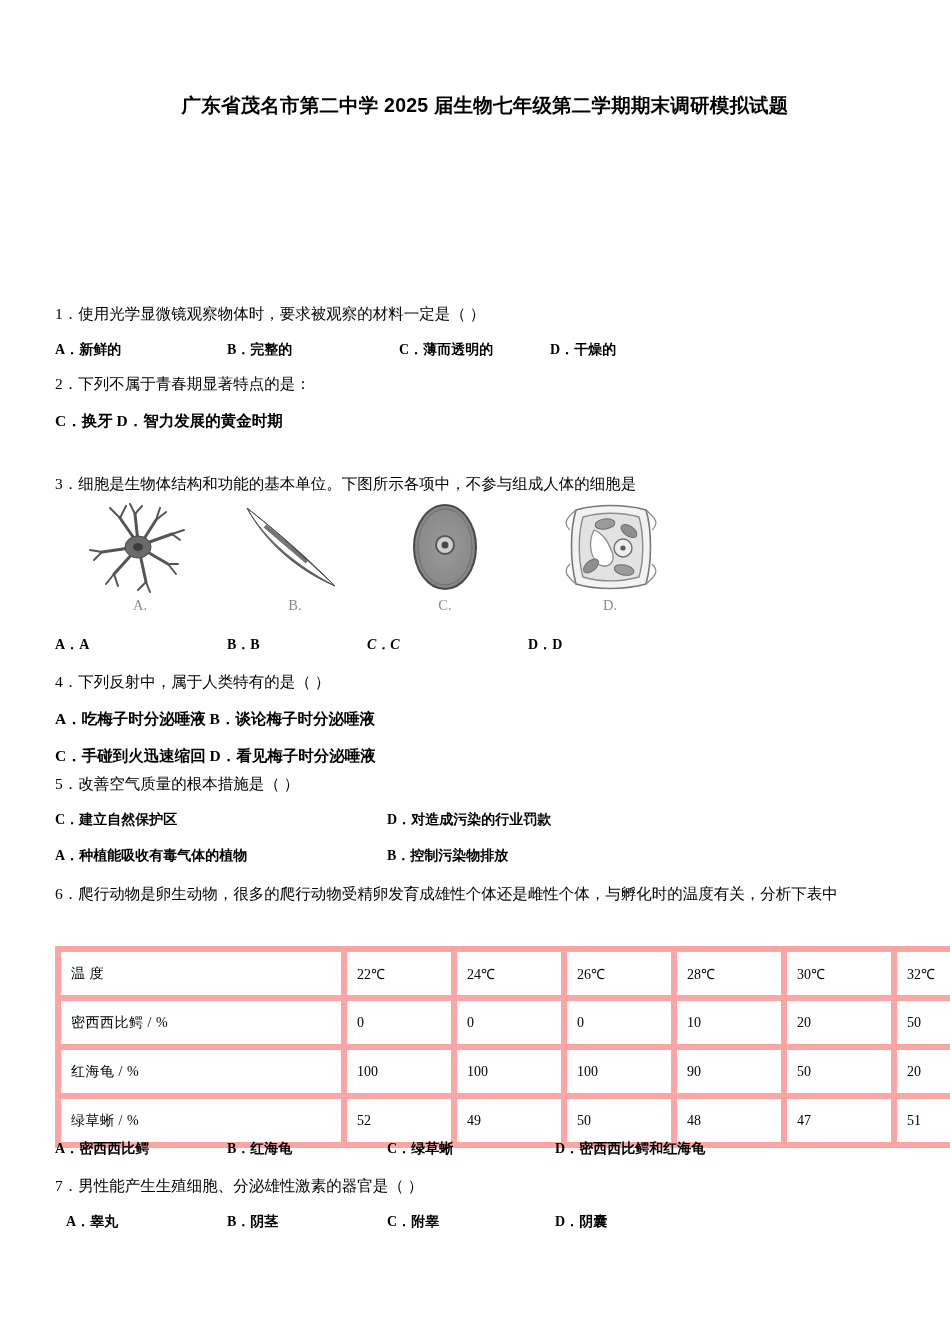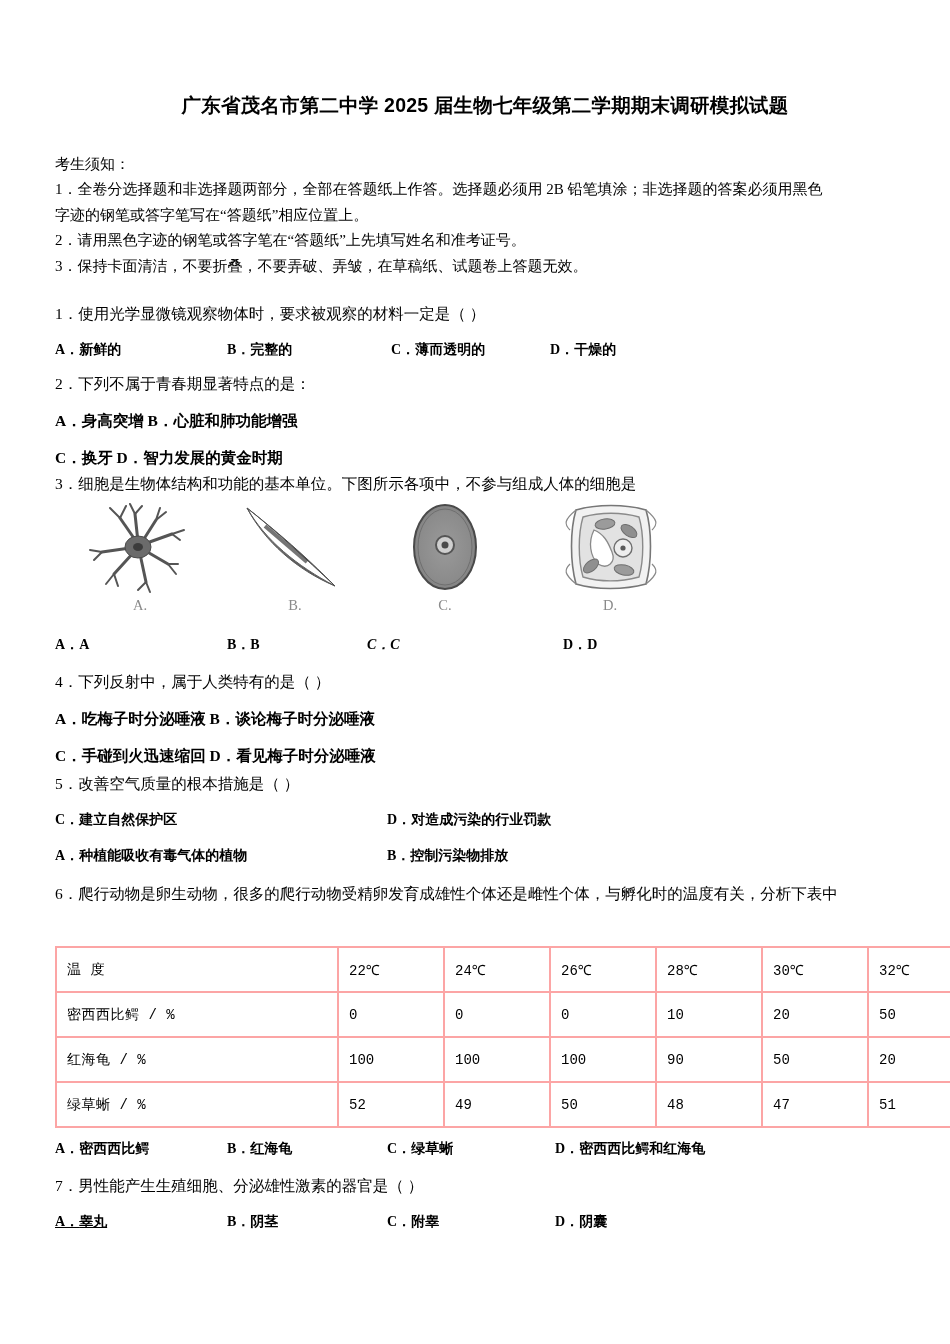--- a/index.html
+++ b/index.html
@@ -113,74 +113,66 @@
     top: 946px;
     width: 850px;
   }
   table.data {
     border-collapse: collapse;
     width: 850px;
     table-layout: fixed;
     font-size: 14px;
   }
   table.data td {
-    border: 2px solid #fca5a5;
+    border: 6px solid #fca5a5;
     height: 43px;
     padding: 0 10px;
     vertical-align: middle;
-    font-family: Liberation Mono, monospace;
+    font-family: Liberation Serif, serif;
   }
   table.data td.rowhead {
     width: 260px;
     letter-spacing: 0.5px;
   }
   table.data td.val { width: 84px; }
 
   .spacer-cell { letter-spacing: 2px; }
 </style>
 </head>
 <body>
 
 <div class="page">
 
   <div class="title">广东省茂名市第二中学 2025 届生物七年级第二学期期末调研模拟试题</div>
 
-  <div class="notice-block">
-    <div class="notice-head">考生须知：</div>
-    <div class="notice-item">1．全卷分选择题和非选择题两部分，全部在答题纸上作答。选择题必须用 2B 铅笔填涂；非选择题的答案必须用黑色</div>
-    <div class="notice-item">字迹的钢笔或答字笔写在“答题纸”相应位置上。</div>
-    <div class="notice-item">2．请用黑色字迹的钢笔或答字笔在“答题纸”上先填写姓名和准考证号。</div>
-    <div class="notice-item">3．保持卡面清洁，不要折叠，不要弄破、弄皱，在草稿纸、试题卷上答题无效。</div>
-  </div>
 
   <div class="q" style="top:300px;">
     <div class="stem">
       <span>1．</span><span>使用光学显微镜观察物体时，要求被观察的材料一定是（        ）</span>
     </div>
     <div class="opts">
       <div class="opt" style="left:0px;">
         <span class="lt">A．</span><span class="tx">新鲜的</span>
       </div>
       <div class="opt" style="left:172px;">
         <span class="lt">B．</span><span class="tx">完整的</span>
       </div>
-      <div class="opt" style="left:336px;">
+      <div class="opt" style="left:344px;">
         <span class="lt">C．</span><span class="tx">薄而透明的</span>
       </div>
       <div class="opt" style="left:495px;">
         <span class="lt">D．</span><span class="tx">干燥的</span>
       </div>
     </div>
   </div>
 
   <div class="q" style="top:370px;">
     <div class="stem">
       <span>2．</span><span>下列不属于青春期显著特点的是：</span>
     </div>
-    <div class="inline-opts">A．身高突增   B．心脏和肺功能增强</div>
     <div class="inline-opts">C．换牙   D．智力发展的黄金时期</div>
   </div>
 
   <div class="q" style="top:470px;">
     <div class="stem">
       <span>3．</span><span>细胞是生物体结构和功能的基本单位。下图所示各项中，不参与组成人体的细胞是</span>
     </div>
   </div>
 
   <div class="figrow">
@@ -268,21 +260,21 @@
     <div class="opts" style="margin-top:0;">
       <div class="opt" style="left:0px;">
         <span class="lt">A．</span><span class="tx">A</span>
       </div>
       <div class="opt" style="left:172px;">
         <span class="lt">B．</span><span class="tx">B</span>
       </div>
       <div class="opt" style="left:312px;font-style:italic;">
         <span class="lt">C．</span><span class="tx">C</span>
       </div>
-      <div class="opt" style="left:508px;">
+      <div class="opt" style="left:473px;">
         <span class="lt">D．</span><span class="tx">D</span>
       </div>
     </div>
   </div>
 
   <div class="q" style="top:668px;">
     <div class="stem">
       <span>4．</span><span>下列反射中，属于人类特有的是（        ）</span>
     </div>
     <div class="inline-opts">A．吃梅子时分泌唾液   B．谈论梅子时分泌唾液</div>
@@ -379,21 +371,21 @@
         <span class="lt">D．</span><span class="tx">密西西比鳄和红海龟</span>
       </div>
     </div>
   </div>
 
   <div class="q" style="top:1172px;">
     <div class="stem">
       <span>7．</span><span>男性能产生生殖细胞、分泌雄性激素的器官是（        ）</span>
     </div>
     <div class="opts">
-      <div class="opt" style="left:0px;text-decoration:underline;">
+      <div class="opt" style="left:11px;">
         <span class="lt">A．</span><span class="tx">睾丸</span>
       </div>
       <div class="opt" style="left:172px;">
         <span class="lt">B．</span><span class="tx">阴茎</span>
       </div>
       <div class="opt" style="left:332px;">
         <span class="lt">C．</span><span class="tx">附睾</span>
       </div>
       <div class="opt" style="left:500px;">
         <span class="lt">D．</span><span class="tx">阴囊</span>

